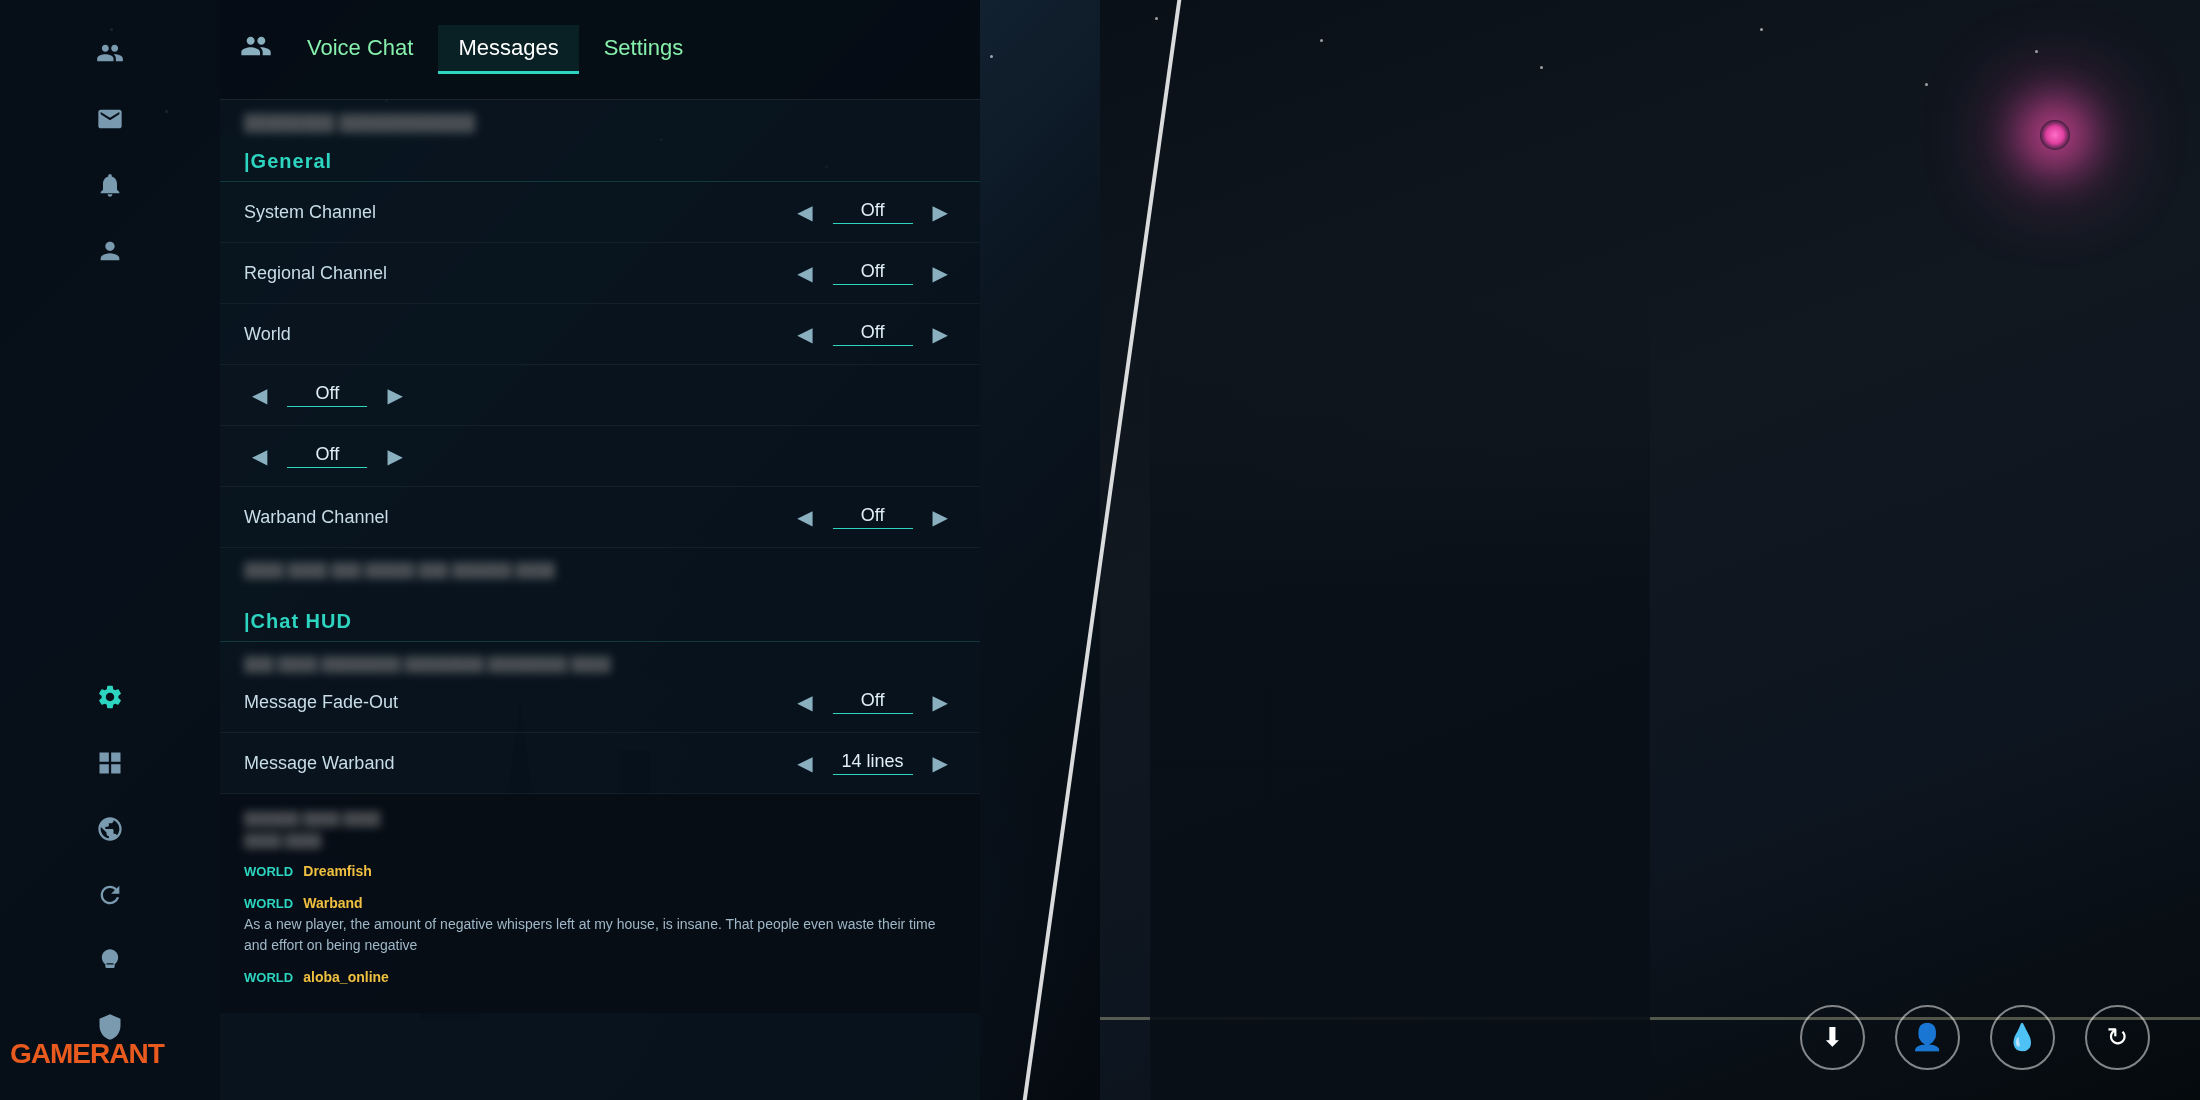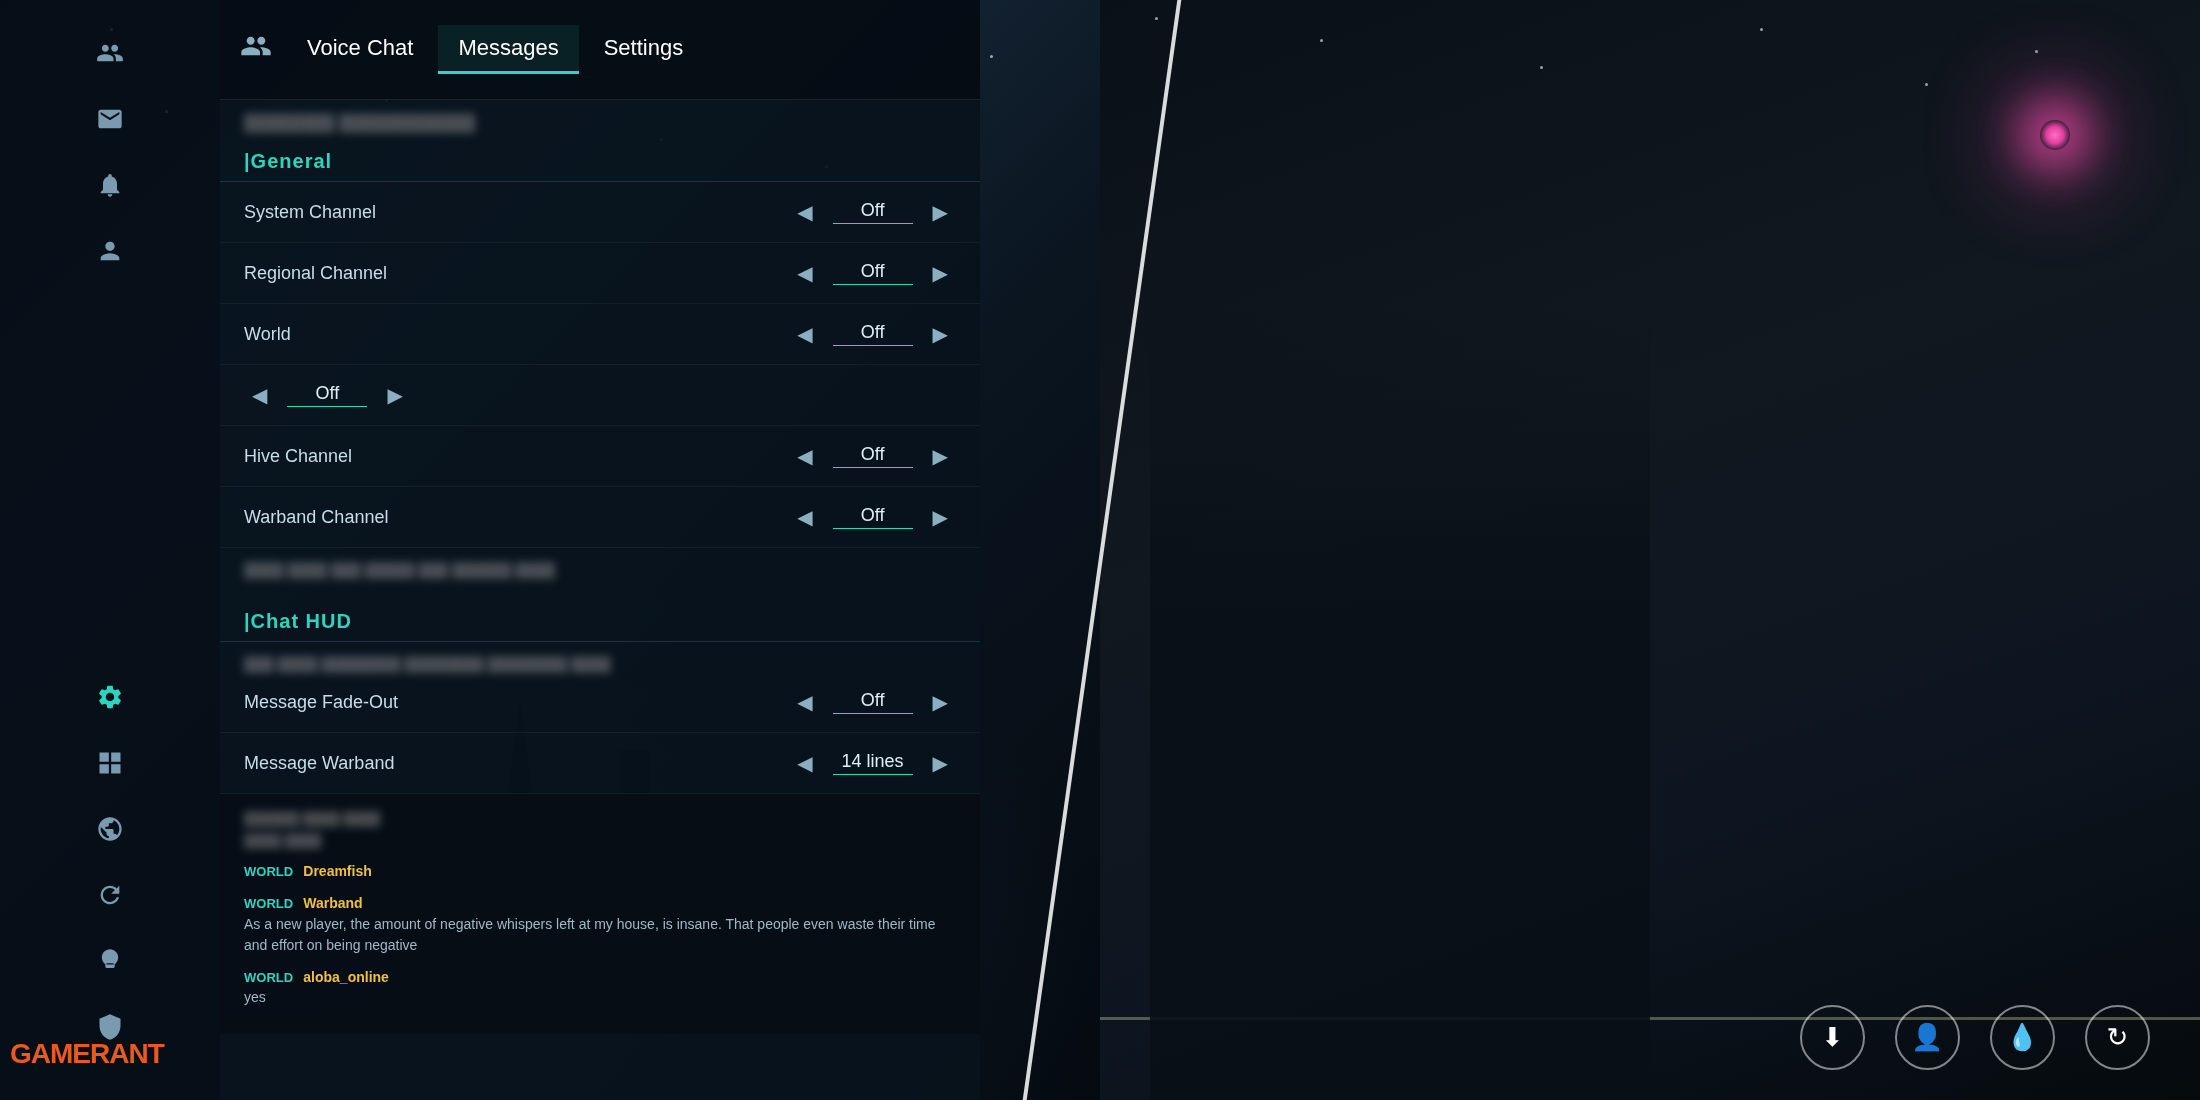--- a/index.html
+++ b/index.html
@@ -168,21 +168,21 @@
     .tab-users-icon {
       color: #8ab0c0;
       font-size: 28px;
       margin-right: 15px;
     }
 
     .tab-btn {
       padding: 10px 20px;
       font-size: 22px;
       cursor: pointer;
-      color: #ffffff;
+      color: #86efac;
       border: none;
       background: transparent;
       border-bottom: 3px solid transparent;
       margin-right: 5px;
     }
     .tab-btn.active {
       color: #ffffff;
       border-bottom: 3px solid #2dd4bf;
       background: rgba(45,212,191,0.1);
     }
@@ -496,21 +496,20 @@
 
     <div class="setting-row">
       <div class="setting-control">
         <button class="arrow-btn">◀</button>
         <span class="setting-value">Off</span>
         <button class="arrow-btn">▶</button>
       </div>
     </div>
 
     <div class="setting-row">
-      <span class="setting-label">Hive Channel</span>
       <div class="setting-control">
         <button class="arrow-btn">◀</button>
         <span class="setting-value">Off</span>
         <button class="arrow-btn">▶</button>
       </div>
     </div>
 
     <div class="setting-row">
       <span class="setting-label">Warband Channel</span>
       <div class="setting-control">
@@ -568,21 +567,20 @@
           <span class="chat-username">Warband</span>
         </div>
         <div class="chat-text">As a new player, the amount of negative whispers left at my house, is insane. That people even waste their time and effort on being negative</div>
       </div>
 
       <div class="chat-msg">
         <div>
           <span class="chat-tag">WORLD</span>
           <span class="chat-username">aloba_online</span>
         </div>
-        <div class="chat-text">yes</div>
       </div>
     </div>
   </div>
 </div>
 
 <div class="gamerant-logo">
   <span>GAME</span><span>RANT</span>
 </div>
 
 <div class="bottom-hud">

